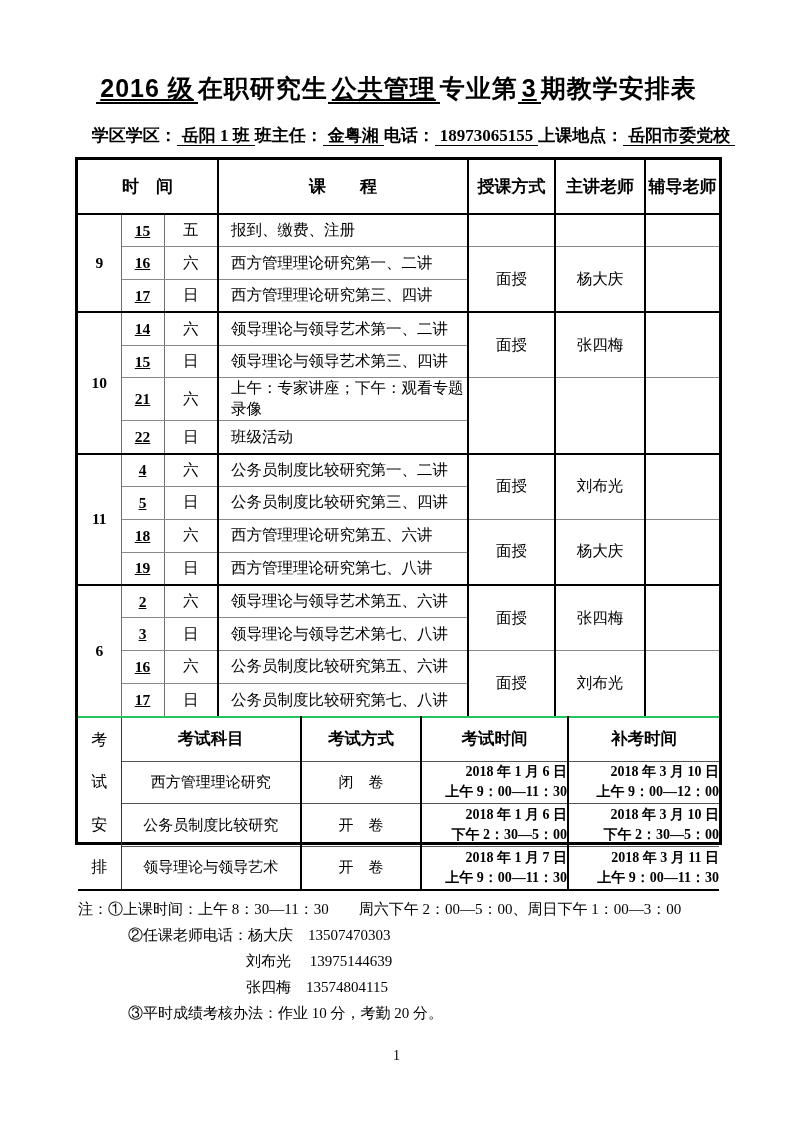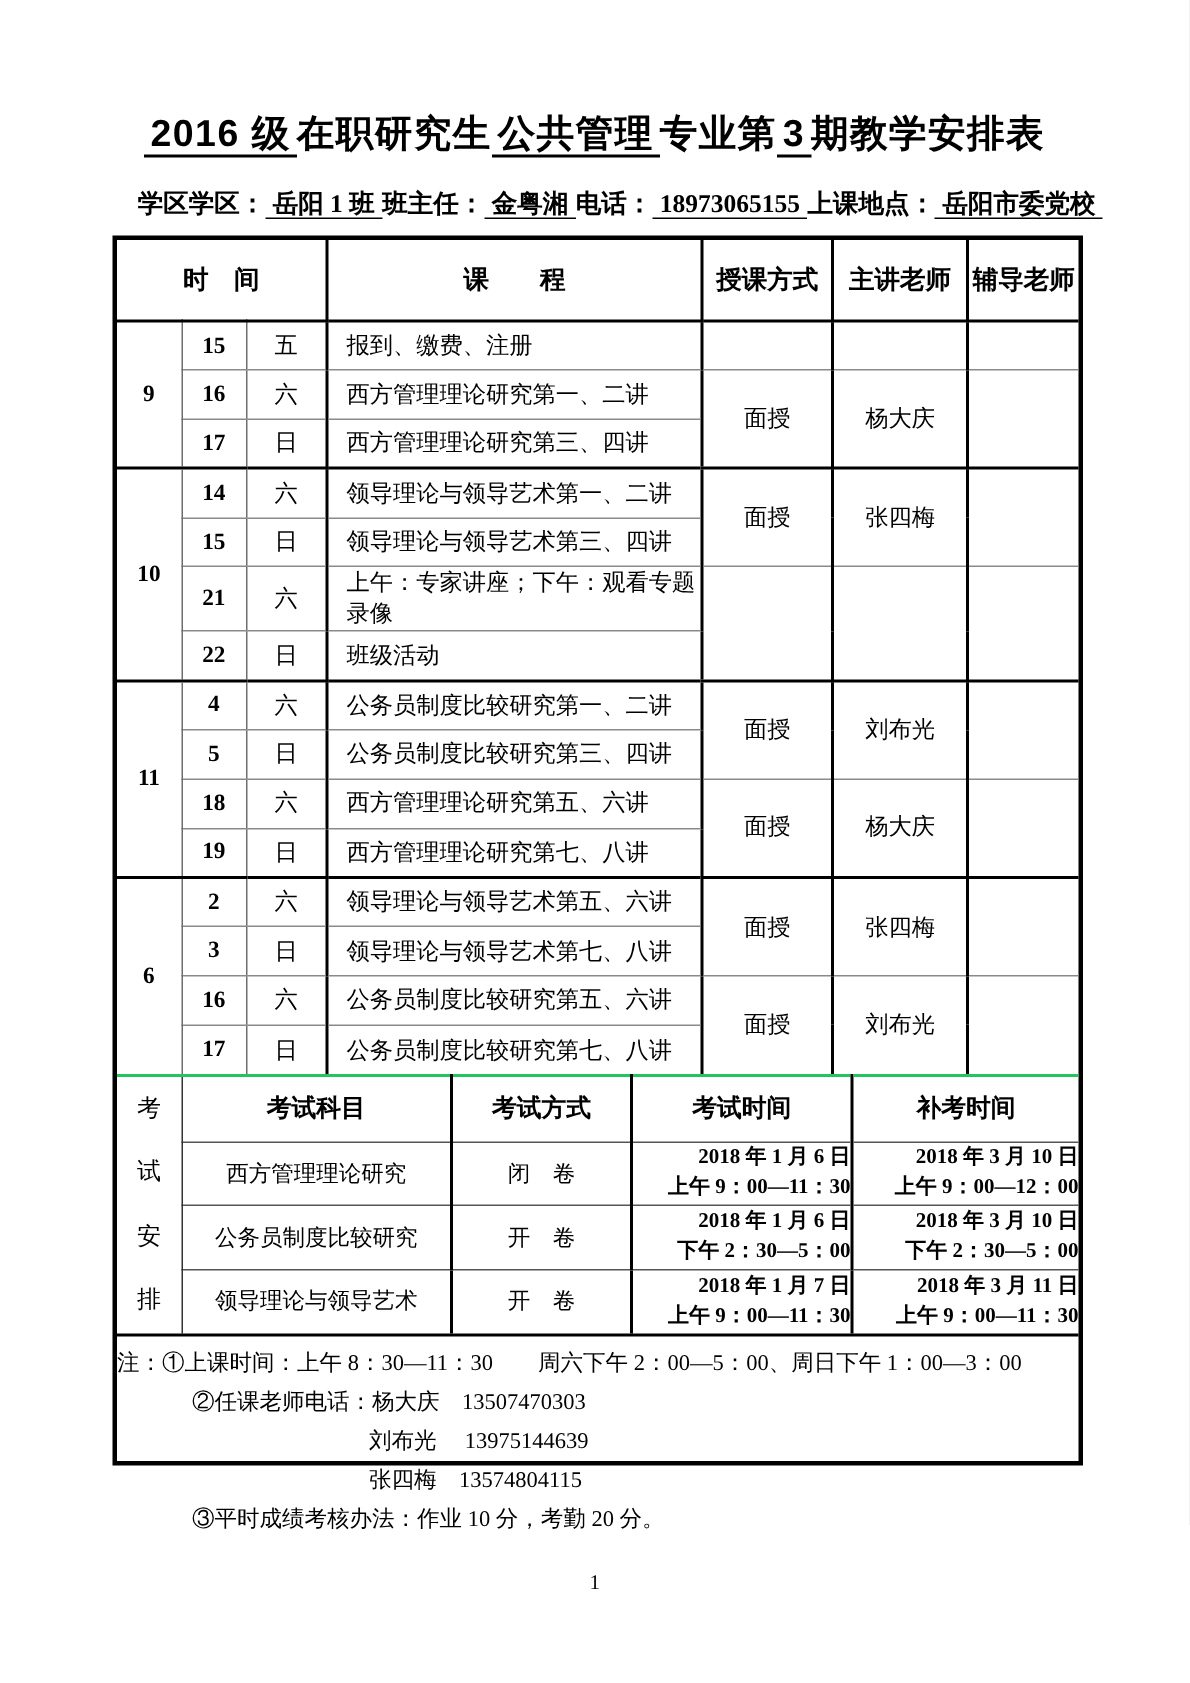--- a/index.html
+++ b/index.html
@@ -13,53 +13,53 @@
     overflow:hidden;
   }
   
   .doc-title{
     position:absolute;top:72px;left:0;width:100%;
     text-align:center;
     font-family:"Liberation Sans", sans-serif;
     font-size:25px;font-weight:700;letter-spacing:1px;
     white-space:nowrap;
   }
-  .doc-title .u{border-bottom:2.5px solid #000;padding:0 4px;}
+  .doc-title .u{border-bottom:2.5px solid #000;padding:0 4px;text-decoration:underline;}
   .doc-subtitle{
     position:absolute;top:124px;left:17px;width:100%;
     text-align:center;
     font-size:17px;font-weight:700;
     white-space:nowrap;
   }
   .doc-subtitle .u{border-bottom:1.5px solid #000;padding:0 5px;}
 
   
   .main-box{
     position:absolute;left:75px;top:157px;
-    width:647px;height:820px;
+    width:647px;height:688px;
     border:3px solid #000;
     box-sizing:border-box;
     background:#fff;
   }
 
   table{border-collapse:collapse;table-layout:fixed;width:100%;}
   td,th{padding:0;margin:0;overflow:hidden;vertical-align:middle;text-align:center;}
 
   
   .sched{height:546px;}
   .sched .hrow{height:54px;}
   .sched .hrow th{
     font-family:"Liberation Sans", sans-serif;
     font-size:17px;font-weight:700;
     border-bottom:2px solid #000;
   }
   .sched tr{height:32.8px;}
   .sched td{font-size:15.5px;}
   .c-month{font-weight:700;font-size:15px;}
-  .c-day{font-weight:700;font-size:15px;}
+  .c-day{font-weight:700;font-size:15px;text-decoration:underline;}
   .c-course{text-align:left;padding-left:12px;}
   
   .br1{border-right:1px solid #6e6e6e;}
   .br2{border-right:2px solid #000;}
   
   .bbg{border-bottom:1px solid #8a8a8a;}
   .bbk{border-bottom:2px solid #000;}
 
   
   .exam{height:172px;border-top:2px solid #22c55e;}

